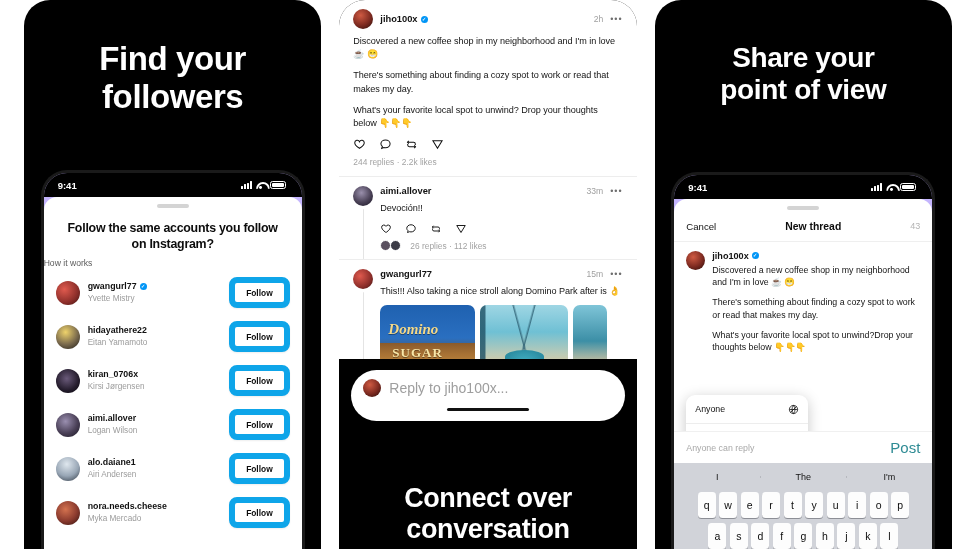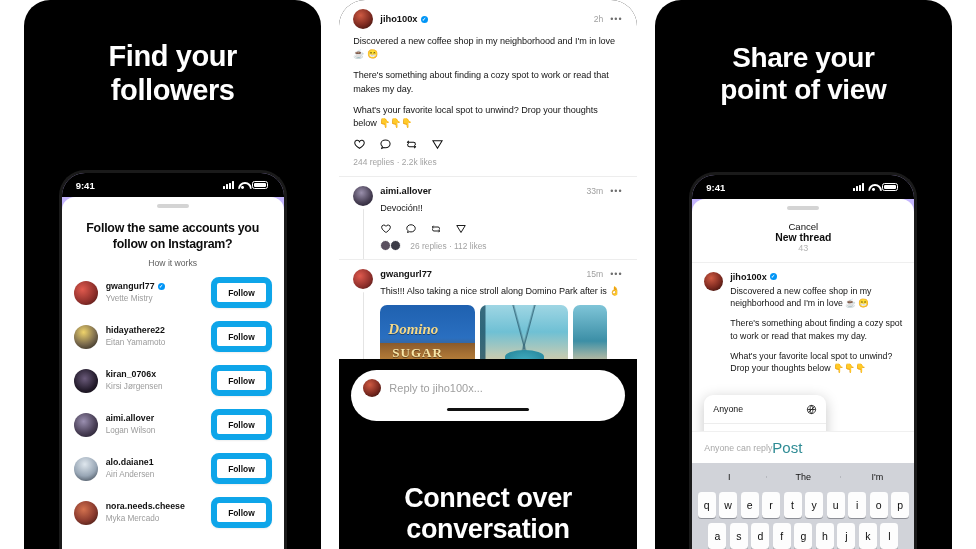--- a/index.html
+++ b/index.html
@@ -24,36 +24,36 @@
     flex: 1 1 0;
     height: 549px;
     background: #000000;
     border-radius: 26px 26px 0 0;
     overflow: hidden;
   }
 
   
   .headline {
     color: #ffffff;
-    font-size: 29px;
+    font-size: 33px;
     font-weight: 700;
     line-height: 1.16;
     text-align: center;
     letter-spacing: -0.4px;
     padding-top: 40px;
   }
   .headline .ln { display: block; }
   .panel3 .headline { padding-top: 42px; font-size: 28px; }
 
   
   .phone {
     position: absolute;
     left: 50%;
     transform: translateX(-50%);
-    width: 228px;
+    width: 264px;
     background: #c4b5fd;
     border-radius: 26px 26px 0 0;
     border: 3px solid #1a1a1a;
     border-bottom: none;
     overflow: hidden;
   }
   .p1-phone { top: 170px; height: 379px; }
   .p3-phone { top: 172px; height: 377px; }
 
   .statusbar {
@@ -104,21 +104,21 @@
   }
 
   
   .sheet-title {
     text-align: center;
     font-size: 12.4px; font-weight: 700; color: #0c0c0c;
     line-height: 1.3; padding: 12px 18px 0;
     letter-spacing: -0.25px;
   }
   .sheet-sub {
-    text-align: center; font-size: 8.6px; color: #5c5c5c;
+    text-align: left; font-size: 8.6px; color: #5c5c5c;
     padding-top: 6px;
   }
   .searchbar {
     margin: 12px 12px 0;
     height: 21px; background: #f0f0f0; border-radius: 9px;
     display: flex; align-items: center; gap: 5px; padding: 0 9px;
   }
   .mag {
     width: 8px; height: 8px; border: 1.3px solid #9a9a9a;
     border-radius: 50%; position: relative; flex: none;
@@ -253,39 +253,38 @@
     position: absolute; left: 12px; right: 12px; bottom: 128px;
   }
   .composer {
     background: #fff; border-radius: 26px;
     box-shadow: 0 -3px 14px rgba(0,0,0,.10);
     padding: 9px 12px 24px;
     display: flex; align-items: center; gap: 8px;
   }
   .cav { width: 18px; height: 18px; border-radius: 50%; flex: none;
          background: radial-gradient(circle at 38% 32%, #cf5a42 0%, #7d2a20 55%, #240b07 100%); }
-  .cph { font-size: 11px; color: #9e9e9e; }
+  .cph { font-size: 14px; color: #9e9e9e; }
   .homebar {
     position: absolute; left: 50%; transform: translateX(-50%);
     bottom: 10px; width: 82px; height: 3.4px;
     background: #111; border-radius: 2px;
   }
   .caption2 {
     position: absolute; left: 0; right: 0; bottom: 4px;
     color: #fff; text-align: center;
     font-size: 27px; font-weight: 700; line-height: 1.14;
     letter-spacing: -0.4px;
   }
 
   
   .nt-bar {
     display: flex; align-items: center; justify-content: space-between;
     padding: 11px 12px 9px;
     border-bottom: 1px solid #efefef;
-    flex-direction: column;
   }
   .nt-cancel { font-size: 9.6px; color: #111; }
   .nt-title { font-size: 10.4px; font-weight: 700; color: #0d0d0d; }
   .nt-count { font-size: 9px; color: #b4b4b4; }
 
   .nt-body { padding: 9px 12px 0; display: flex; gap: 7px; }
   .nt-av { width: 19px; height: 19px; border-radius: 50%; flex: none;
            background: radial-gradient(circle at 38% 32%, #cf5a42 0%, #7d2a20 55%, #240b07 100%); }
   .nt-content { flex: 1 1 auto; min-width: 0; }
   .nt-handle { font-size: 9.1px; font-weight: 700; color: #111;
@@ -301,21 +300,21 @@
   }
   .menu-item {
     display: flex; align-items: center; justify-content: space-between;
     padding: 8.5px 9px; font-size: 8.8px; color: #101010;
   }
   .menu-item + .menu-item { border-top: 1px solid #ededed; }
   .menu-item svg { display: block; flex: none; }
 
   .nt-foot {
     position: absolute; left: 0; right: 0; bottom: 86px;
-    display: flex; align-items: center; 
+    display: flex; align-items: center; justify-content: space-between;
     padding: 7px 12px; background: #fff;
     border-top: 1px solid #f0f0f0;
   }
   .nt-foot-l { font-size: 8.8px; color: #a8a8a8; }
   .nt-post { font-size: 15px; font-weight: 400; color: #2e8b94; }
 
   
   .kb {
     position: absolute; left: 0; right: 0; bottom: 0; height: 86px;
     background: #d1d3d9; padding-top: 3px;

